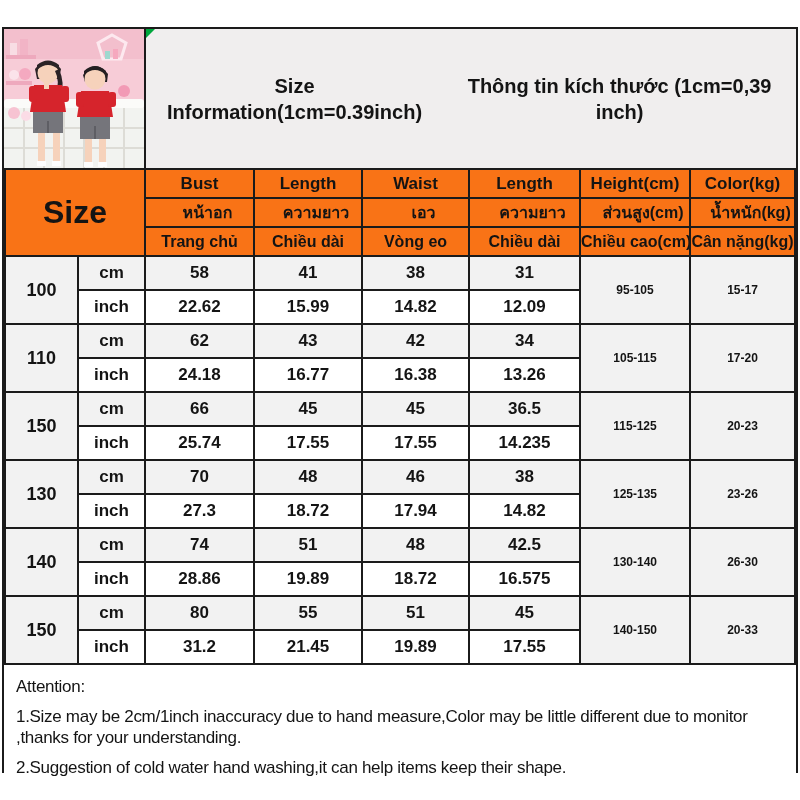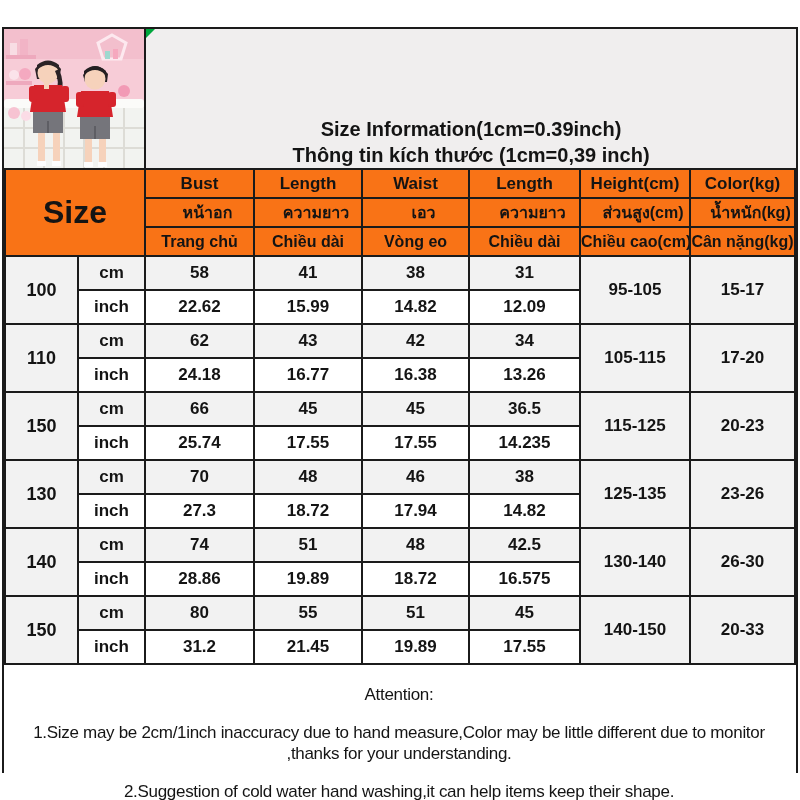--- a/index.html
+++ b/index.html
@@ -9,41 +9,41 @@
   }
   .sheet{
     position:absolute;left:2px;top:27px;width:796px;height:746px;
     border:2px solid #1b1b1b;box-sizing:border-box;background:#ffffff;
   }
   
   .top-band{display:flex;height:139px;}
   .photo{width:140px;height:139px;border-right:2px solid #1b1b1b;box-sizing:content-box;
          flex:0 0 140px;overflow:hidden;background:#f7ccd7;}
   .title-cell{flex:1;background:#f0eeee;position:relative;
-              display:flex;flex-direction:column;justify-content:flex-end;align-items:center;}
+              display:flex;flex-direction:row;justify-content:flex-start;align-items:center;}
   .corner{position:absolute;left:0;top:0;width:0;height:0;
           border-top:9px solid #00a63c;border-right:9px solid transparent;}
   .title-cell .tl{font-weight:bold;font-size:20px;line-height:26px;text-align:center;}
   
   table{border-collapse:collapse;table-layout:fixed;width:100%;}
   td,th{border:2px solid #1b1b1b;text-align:center;vertical-align:middle;
         font-weight:bold;font-size:17px;padding:0;overflow:hidden;white-space:nowrap;}
   tr.hdr td, tr.hdr th{height:27px;background:#f97316;}
   tr.hdr .th-th{font-size:16px;padding-left:16px;}
   tr.hdr .th-vi{font-size:16px;}
   tr.data td{height:32px;}
   td.c-size{background:#d9d9d9;font-size:18px;}
   td.size-span{background:#d9d9d9;font-size:32px;}
   tr.row-cm td{background:#f2f2f2;}
   tr.row-inch td{background:#ffffff;text-align:center;}
-  td.c-range{background:#ebebeb;font-size:17px;margin-left:28px;}
+  td.c-range{background:#ebebeb;font-size:12px;margin-left:28px;}
   
   .attention{height:138px;background:#ffffff;padding:3px 6px 0 4px;box-sizing:border-box;
              font-size:17px;font-weight:normal;line-height:21.5px;letter-spacing:-0.3px;}
-  .attention div{margin:16px;text-align:center;}
+  .attention div{margin:8px;}
 </style>
 </head>
 <body>
 
 <div class="sheet">
 
   <div class="top-band">
     <div class="photo">
       <svg width="140" height="139" viewBox="0 0 140 139">
         <rect x="0" y="0" width="140" height="139" fill="#f7ccd7"></rect>

